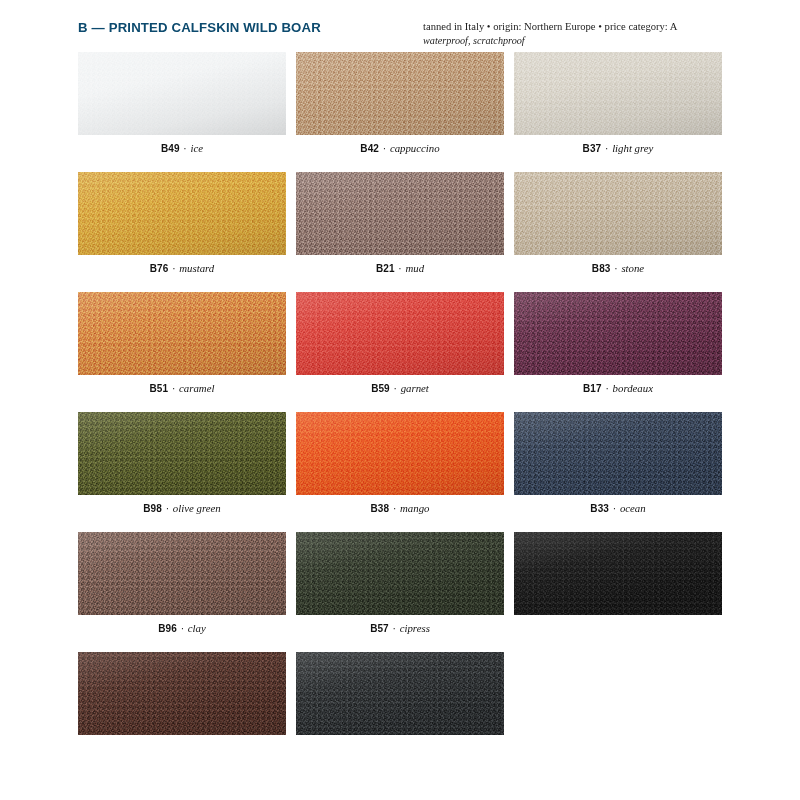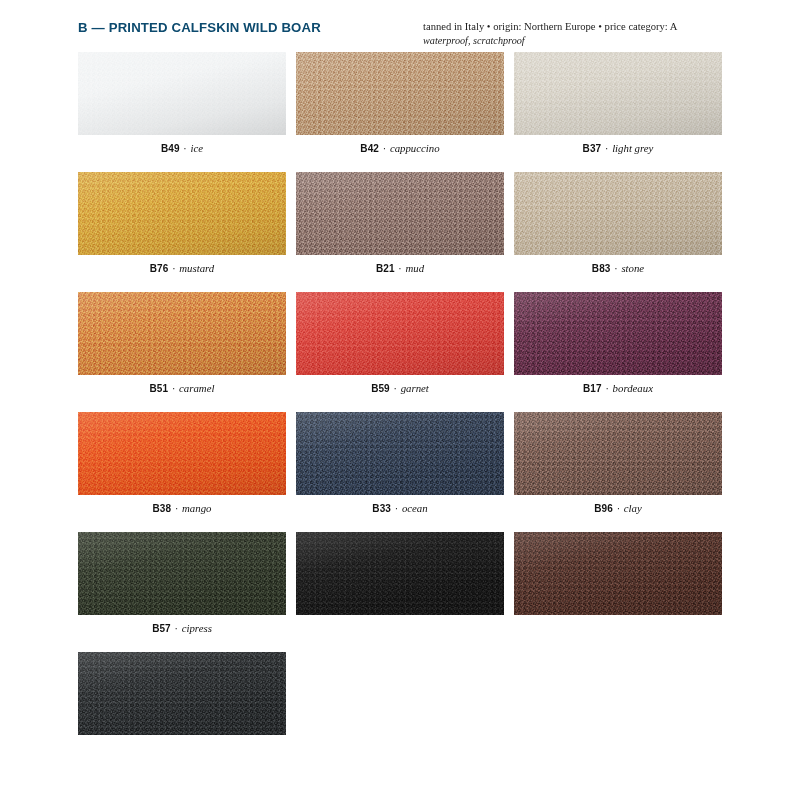--- a/index.html
+++ b/index.html
@@ -227,20 +227,28 @@
       </div>
       <div class="cell">
         <div class="swatch" style="background-color: rgb(93, 42, 67);">
           <div class="grain" style="opacity: 0.52; background-position: 4px 3px;"></div>
           <div class="grain2" style="opacity: 0.7; background-position: 3px 2px;"></div>
           <div class="sheen"></div>
         </div>
         <div class="caption"><span class="code">B17</span><span class="sep"> · </span><span class="name">bordeaux</span></div>
       </div>
       <div class="cell">
+        <div class="swatch" style="background-color: rgb(79, 84, 37);">
+          <div class="grain" style="opacity: 0.5; background-position: 8px 0px;"></div>
+          <div class="grain2" style="opacity: 0.66; background-position: 4px 1px;"></div>
+          <div class="sheen"></div>
+        </div>
+        <div class="caption"><span class="code">B98</span><span class="sep"> · </span><span class="name">olive green</span></div>
+      </div>
+      <div class="cell">
         <div class="swatch" style="background-color: rgb(232, 82, 29);">
           <div class="grain" style="opacity: 0.44; background-position: 1px 10px;"></div>
           <div class="grain2" style="opacity: 0.58; background-position: 5px 0px;"></div>
           <div class="sheen"></div>
         </div>
         <div class="caption"><span class="code">B38</span><span class="sep"> · </span><span class="name">mango</span></div>
       </div>
       <div class="cell">
         <div class="swatch" style="background-color: rgb(46, 58, 77);">
           <div class="grain" style="opacity: 0.54; background-position: 5px 7px;"></div>

